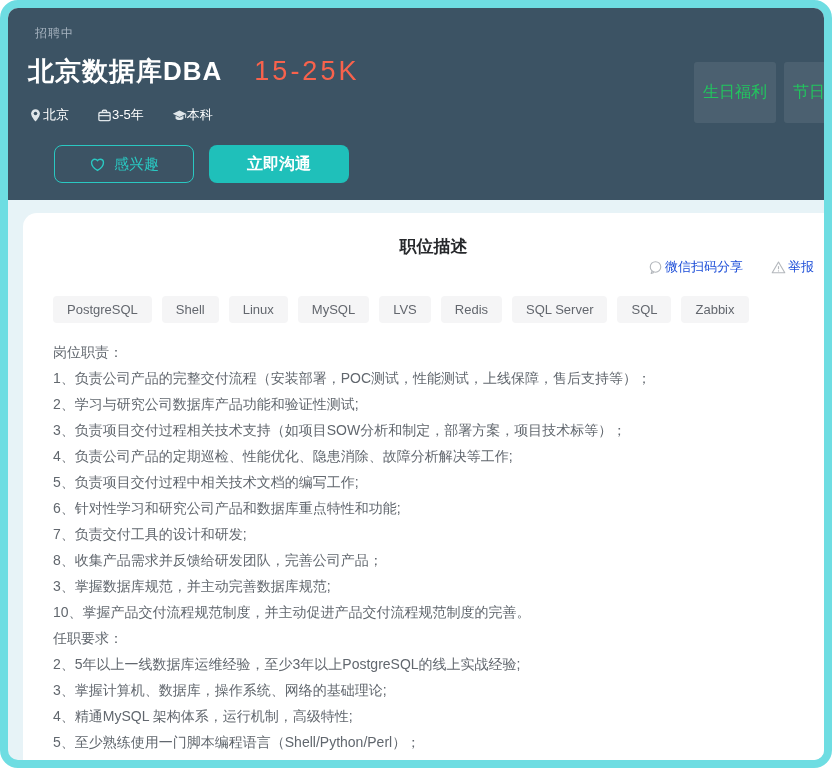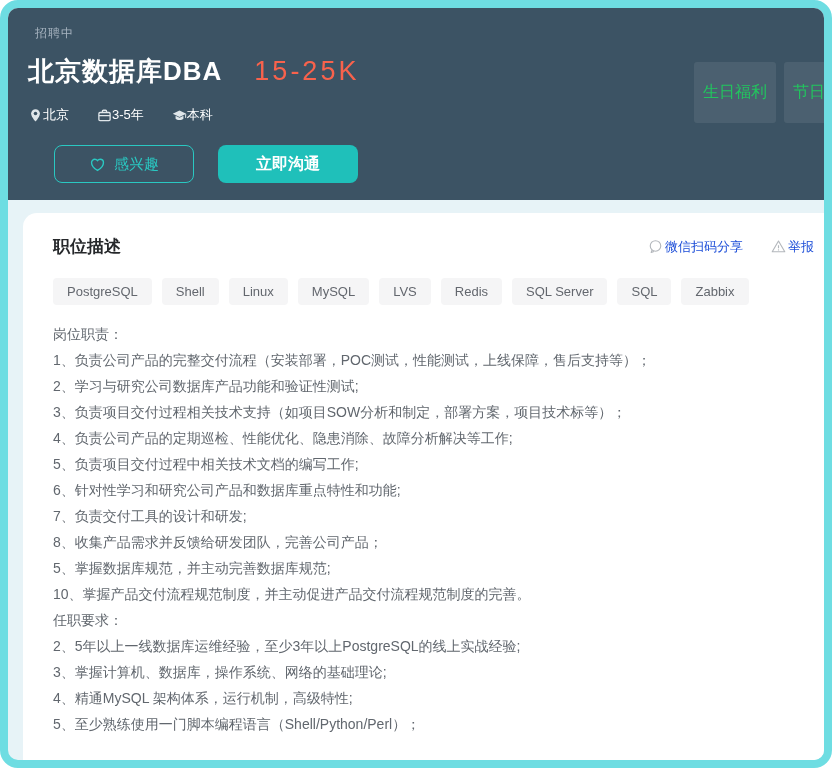--- a/index.html
+++ b/index.html
@@ -20,32 +20,32 @@
   .job-salary { font-size: 27px; font-weight: 500; color: #f8624c; margin-left: 32px; letter-spacing: 3px; }
   .benefit-tags { position: absolute; top: 54px; left: 686px; display: flex; gap: 8px; white-space: nowrap; }
   .benefit-tag {
     background: rgba(255,255,255,0.08); color: #22c55e;
     font-size: 16px; padding: 20px 9px; border-radius: 3px;
   }
   .meta-row { display: flex; align-items: center; gap: 28px; margin-top: 17px; }
   .meta-item { display: flex; align-items: center; font-size: 13px; font-weight: 500; color: #ffffff; }
   .meta-item .icon { display: inline-flex; width: 15px; height: 15px; color: #dfe6ea; }
   .meta-item .icon svg { width: 15px; height: 15px; }
-  .btn-row { display: flex; gap: 24px; margin-top: 21px; padding-left: 26px; }
+  .btn-row { display: flex; gap: 15px; margin-top: 21px; padding-left: 26px; }
   .btn { width: 140px; height: 38px; border-radius: 8px; display: flex; align-items: center; justify-content: center; gap: 8px; cursor: pointer; font-family: inherit; }
   .btn-interested { background: transparent; border: 1px solid #2ac8c2; color: #2ac8c2; font-size: 15px; }
   .btn-interested .icon, .btn-interested .icon svg { width: 17px; height: 17px; display: inline-flex; }
   .btn-chat { background: #1fc0ba; border: none; color: #ffffff; font-size: 16px; font-weight: bold; }
   
   .content-area { padding: 13px 0 0 15px; height: 560px; }
   .card {
     background: #ffffff; border-radius: 14px 0 0 0;
     min-height: 560px; padding: 22px 10px 0 30px;
   }
-  .card-header { display: flex; align-items: center; }
+  .card-header { display: flex; align-items: center; flex-direction: column; }
   .section-title { font-size: 17px; font-weight: bold; color: #26282b; }
   .header-links { margin-left: auto; display: flex; align-items: center; gap: 28px; }
   .header-link { display: flex; align-items: center; gap: 2px; font-size: 13px; color: #1d4ed8; cursor: pointer; }
   .header-link .icon { display: inline-flex; width: 15px; height: 15px; color: #b3b7bc; }
   .header-link .icon svg { width: 15px; height: 15px; }
   .skill-tags { display: flex; flex-wrap: wrap; gap: 10px; margin-top: 20px; }
   .skill-tag {
     background: #f5f5f6; color: #63676e; font-size: 13px;
     padding: 6px 14px; border-radius: 4px; white-space: nowrap;
   }
@@ -160,21 +160,21 @@
       <div class="job-description">
           <div class="desc-line">岗位职责：</div>
           <div class="desc-line">1、负责公司产品的完整交付流程（安装部署，POC测试，性能测试，上线保障，售后支持等）；</div>
           <div class="desc-line">2、学习与研究公司数据库产品功能和验证性测试;</div>
           <div class="desc-line">3、负责项目交付过程相关技术支持（如项目SOW分析和制定，部署方案，项目技术标等）；</div>
           <div class="desc-line">4、负责公司产品的定期巡检、性能优化、隐患消除、故障分析解决等工作;</div>
           <div class="desc-line">5、负责项目交付过程中相关技术文档的编写工作;</div>
           <div class="desc-line">6、针对性学习和研究公司产品和数据库重点特性和功能;</div>
           <div class="desc-line">7、负责交付工具的设计和研发;</div>
           <div class="desc-line">8、收集产品需求并反馈给研发团队，完善公司产品；</div>
-          <div class="desc-line">5、掌握数据库规范，并主动完善数据库规范;</div>
+          <div class="desc-line">3、掌握数据库规范，并主动完善数据库规范;</div>
           <div class="desc-line">10、掌握产品交付流程规范制度，并主动促进产品交付流程规范制度的完善。</div>
           <div class="desc-line">任职要求：</div>
           <div class="desc-line">2、5年以上一线数据库运维经验，至少3年以上PostgreSQL的线上实战经验;</div>
           <div class="desc-line">3、掌握计算机、数据库，操作系统、网络的基础理论;</div>
           <div class="desc-line">4、精通MySQL 架构体系，运行机制，高级特性;</div>
           <div class="desc-line">5、至少熟练使用一门脚本编程语言（Shell/Python/Perl）；</div>
         </div>
 
     </div>
   </div>

